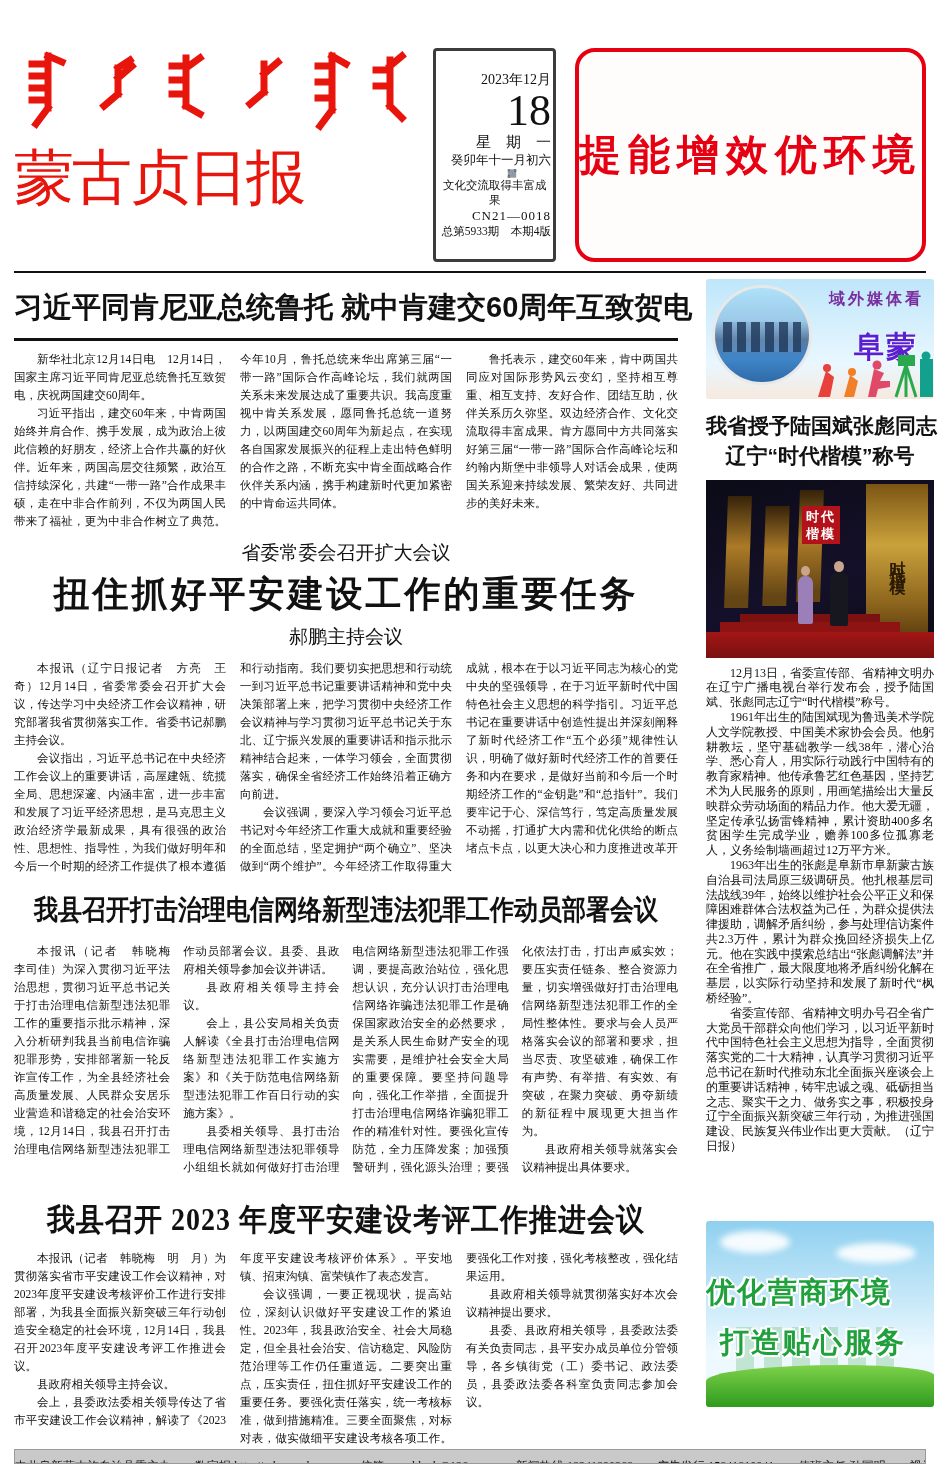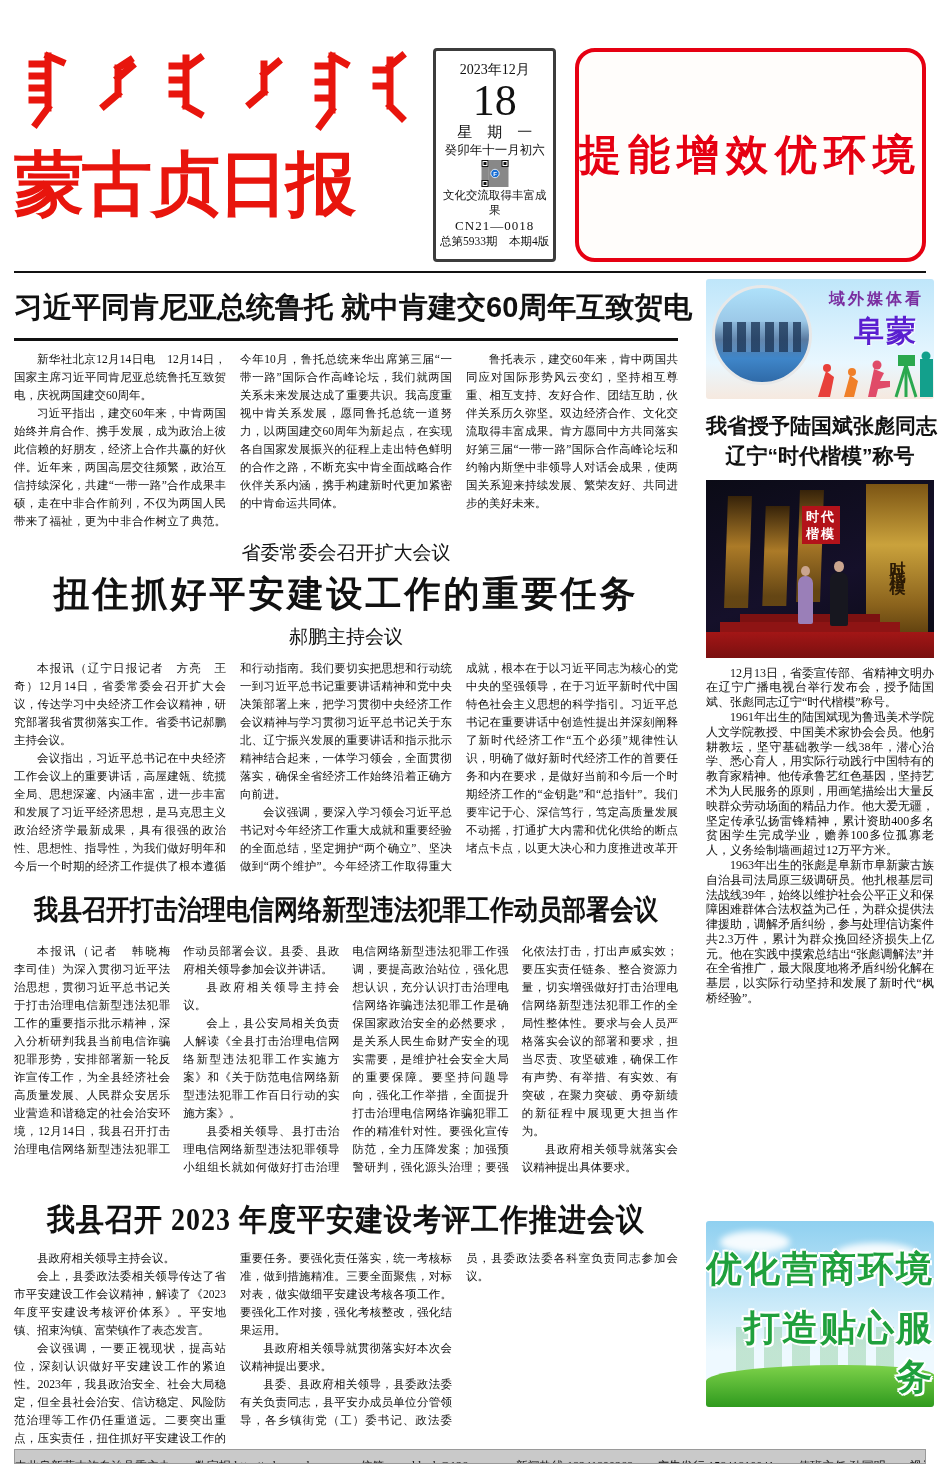--- a/index.html
+++ b/index.html
@@ -5,24 +5,24 @@
   * { margin:0; padding:0; box-sizing:border-box; }
   html,body { background:#f2f2f2; }
   body { font-family:"Liberation Serif", serif; color:#111; }
   .page { position:relative; width:940px; height:1480px; margin:0 auto; background:#fff;
           padding:48px 14px 16px 14px; display:flex; flex-direction:column; overflow:hidden; }
 
   
   .masthead { display:flex; gap:10px; height:214px; }
   .brand { width:414px; display:flex; flex-direction:column; }
   .brand svg { display:block; }
-  .brand-title { font-size:70px; font-weight:bold; color:#e8150d; letter-spacing:-2px;
+  .brand-title { font-size:60px; font-weight:normal; color:#e8150d; letter-spacing:-2px;
                  line-height:1.35; white-space:nowrap; font-family:"Liberation Serif", serif; }
-  .datebox { width:124px; border:3px solid #3c3c3c; border-radius:4px; padding:10px 2px;
-             display:flex; flex-direction:column; align-items:center; justify-content:space-between;
+  .datebox { width:124px; border:3px solid #3c3c3c; border-radius:4px; padding:20px 2px;
+             display:flex; flex-direction:column; align-items:flex-end; justify-content:space-between;
              text-align:center; background:#fff; }
   .db-ym { font-size:14px; }
   .db-day { font-size:44px; line-height:1.0; }
   .db-week { font-size:15px; }
   .db-lunar { font-size:12.5px; }
   .db-issn-label { font-size:11.5px; }
   .db-issn { font-size:13px; letter-spacing:1px; }
   .db-issue { font-size:11.5px; }
   .sloganbox { flex:1; border:4px solid #e60012; border-radius:20px; display:flex; flex-direction:column;
                justify-content:center; align-items:center; gap:16px; background:#fffdfb;margin-left:9px; }
@@ -63,21 +63,21 @@
   
   .banner { position:relative; width:228px; height:120px; border-radius:3px; overflow:hidden;
             background:linear-gradient(180deg,#bfe6fa 0%, #e9f7ff 70%, #f6e9df 100%); }
   .globe { position:absolute; left:6px; top:6px; width:100px; height:100px; border-radius:50%;
            border:3px solid #e8e8e8; overflow:hidden;
            background:linear-gradient(180deg,#aee1fa 0%, #9cc9e8 35%, #58799f 55%, #3f86c9 75%, #2f6aa8 100%); }
   .globe::before { content:""; position:absolute; left:8px; right:8px; top:34px; height:30px;
                    background:repeating-linear-gradient(90deg, rgba(35,62,96,.85) 0 9px, rgba(120,160,200,.35) 9px 14px); }
   .banner-tagline { position:absolute; top:10px; right:10px; font-size:16px; font-weight:bold;
                     color:#7a2ea0; letter-spacing:3px; font-family:"Liberation Sans", sans-serif; }
-  .banner-brand { position:absolute; top:32px; right:16px; font-size:30px; font-weight:bold;
+  .banner-brand { position:absolute; top:48px; right:16px; font-size:30px; font-weight:bold;
                   color:#5a1fd0; letter-spacing:2px; font-family:"Liberation Sans", sans-serif;
                   text-shadow:1px 1px 0 #fff; }
   .banner svg { position:absolute; bottom:0; left:0; }
 
   .model-headline { margin:12px 0 8px 0; text-align:center; font-size:21px; font-weight:bold;
                     line-height:1.45; font-family:"Liberation Sans", sans-serif; white-space:nowrap; }
 
   .stagephoto { position:relative; width:228px; height:178px; overflow:hidden;
                 background:linear-gradient(160deg,#0b0b16 0%, #15102a 55%, #0a0a12 100%); }
   .gold-strip { position:absolute; top:16px; width:24px; height:112px;
@@ -107,22 +107,22 @@
 
   .ad { position:relative; width:228px; height:186px; margin-top:10px; overflow:hidden; border-radius:3px;
         background:linear-gradient(180deg,#8fd0f0 0%, #d8f0fb 55%, #eef9ff 70%); }
   .cloud { position:absolute; background:#fff; border-radius:50%; filter:blur(3px); opacity:.9; }
   .c1 { left:14px; top:10px; width:70px; height:22px; }
   .c2 { left:130px; top:22px; width:80px; height:20px; }
   .ad-city { position:absolute; bottom:34px; left:30px; right:30px; height:46px; opacity:.35;
              background:repeating-linear-gradient(90deg, #6fbf7f 0 18px, transparent 18px 28px); }
   .ad-grass { position:absolute; bottom:0; left:0; right:0; height:42px;
               background:linear-gradient(180deg,#7ed24a,#2f9a1e); border-radius:60% 40% 0 0/ 16px 10px 0 0; }
-  .ad-text { position:absolute; top:24px; left:0; right:0; text-align:right;
-             font-family:"Liberation Sans", sans-serif; font-weight:bold; font-size:36px; color:#1fa03c;
+  .ad-text { position:absolute; top:52px; left:0; right:0; text-align:left;
+             font-family:"Liberation Sans", sans-serif; font-weight:bold; font-size:29px; color:#1fa03c;
              text-shadow:-2px 0 #fff, 2px 0 #fff, 0 -2px #fff, 0 2px #fff, 2px 2px 0 #fff, -2px -2px 0 #fff; }
   .ad-line2 { margin-top:10px; padding-left:14px; letter-spacing:2px; }
   .ad-line1 { letter-spacing:2px; }
 
   
   .footer-bar { margin-top:auto; height:34px; background:#c9c9c9; border:1px solid #9a9a9a;
                 font-size:12px; line-height:32px; text-align:center; white-space:nowrap; overflow:hidden; }
 </style>
 </head>
 <body>
@@ -214,20 +214,21 @@
       <section class="article cols4 telecom-art">
           <p>本报讯（记者　韩晓梅　李司佳）为深入贯彻习近平法治思想，贯彻习近平总书记关于打击治理电信新型违法犯罪工作的重要指示批示精神，深入分析研判我县当前电信诈骗犯罪形势，安排部署新一轮反诈宣传工作，为全县经济社会高质量发展、人民群众安居乐业营造和谐稳定的社会治安环境，12月14日，我县召开打击治理电信网络新型违法犯罪工作动员部署会议。县委、县政府相关领导参加会议并讲话。</p>
           <p>县政府相关领导主持会议。</p>
           <p>会上，县公安局相关负责人解读《全县打击治理电信网络新型违法犯罪工作实施方案》和《关于防范电信网络新型违法犯罪工作百日行动的实施方案》。</p>
           <p>县委相关领导、县打击治理电信网络新型违法犯罪领导小组组长就如何做好打击治理电信网络新型违法犯罪工作强调，要提高政治站位，强化思想认识，充分认识打击治理电信网络诈骗违法犯罪工作是确保国家政治安全的必然要求，是关系人民生命财产安全的现实需要，是维护社会安全大局的重要保障。要坚持问题导向，强化工作举措，全面提升打击治理电信网络诈骗犯罪工作的精准针对性。要强化宣传防范，全力压降发案；加强预警研判，强化源头治理；要强化依法打击，打出声威实效；要压实责任链条、整合资源力量，切实增强做好打击治理电信网络新型违法犯罪工作的全局性整体性。要求与会人员严格落实会议的部署和要求，担当尽责、攻坚破难，确保工作有声势、有举措、有实效、有突破，在聚力突破、勇夺新绩的新征程中展现更大担当作为。</p>
           <p>县政府相关领导就落实会议精神提出具体要求。</p>
         </section>
 
       <h2 class="safety-headline">我县召开 2023 年度平安建设考评工作推进会议</h2>
       <section class="article cols3 safety-art">
+          <p>本报讯（记者　韩晓梅　明　月）为贯彻落实省市平安建设工作会议精神，对2023年度平安建设考核评价工作进行安排部署，为我县全面振兴新突破三年行动创造安全稳定的社会环境，12月14日，我县召开2023年度平安建设考评工作推进会议。</p>
           <p>县政府相关领导主持会议。</p>
           <p>会上，县委政法委相关领导传达了省市平安建设工作会议精神，解读了《2023年度平安建设考核评价体系》。平安地镇、招束沟镇、富荣镇作了表态发言。</p>
           <p>会议强调，一要正视现状，提高站位，深刻认识做好平安建设工作的紧迫性。2023年，我县政治安全、社会大局稳定，但全县社会治安、信访稳定、风险防范治理等工作仍任重道远。二要突出重点，压实责任，扭住抓好平安建设工作的重要任务。要强化责任落实，统一考核标准，做到措施精准。三要全面聚焦，对标对表，做实做细平安建设考核各项工作。要强化工作对接，强化考核整改，强化结果运用。</p>
           <p>县政府相关领导就贯彻落实好本次会议精神提出要求。</p>
           <p>县委、县政府相关领导，县委政法委有关负责同志，县平安办成员单位分管领导，各乡镇街党（工）委书记、政法委员，县委政法委各科室负责同志参加会议。</p>
         </section>
     </main>
 
     <aside>
       <div class="banner">
@@ -269,20 +270,21 @@
         <div class="figure host-body"></div>
         <div class="figure host-head"></div>
         <div class="figure man-body"></div>
         <div class="figure man-head"></div>
       </div>
 
       <section class="model-art">
           <p>12月13日，省委宣传部、省精神文明办在辽宁广播电视台举行发布会，授予陆国斌、张彪同志辽宁“时代楷模”称号。</p>
           <p>1961年出生的陆国斌现为鲁迅美术学院人文学院教授、中国美术家协会会员。他躬耕教坛，坚守基础教学一线38年，潜心治学、悉心育人，用实际行动践行中国特有的教育家精神。他传承鲁艺红色基因，坚持艺术为人民服务的原则，用画笔描绘出大量反映群众劳动场面的精品力作。他大爱无疆，坚定传承弘扬雷锋精神，累计资助400多名贫困学生完成学业，赡养100多位孤寡老人，义务绘制墙画超过12万平方米。</p>
           <p>1963年出生的张彪是阜新市阜新蒙古族自治县司法局原三级调研员。他扎根基层司法战线39年，始终以维护社会公平正义和保障困难群体合法权益为己任，为群众提供法律援助，调解矛盾纠纷，参与处理信访案件共2.3万件，累计为群众挽回经济损失上亿元。他在实践中摸索总结出“张彪调解法”并在全省推广，最大限度地将矛盾纠纷化解在基层，以实际行动坚持和发展了新时代“枫桥经验”。</p>
+          <p>省委宣传部、省精神文明办号召全省广大党员干部群众向他们学习，以习近平新时代中国特色社会主义思想为指导，全面贯彻落实党的二十大精神，认真学习贯彻习近平总书记在新时代推动东北全面振兴座谈会上的重要讲话精神，铸牢忠诚之魂、砥砺担当之志、聚实干之力、做务实之事，积极投身辽宁全面振兴新突破三年行动，为推进强国建设、民族复兴伟业作出更大贡献。（辽宁日报）</p>
         </section>
 
       <div class="ad">
         <div class="cloud c1"></div>
         <div class="cloud c2"></div>
         <div class="ad-city"></div>
         <div class="ad-grass"></div>
         <div class="ad-text">
           <div class="ad-line1">优化营商环境</div>
           <div class="ad-line2">打造贴心服务</div>

